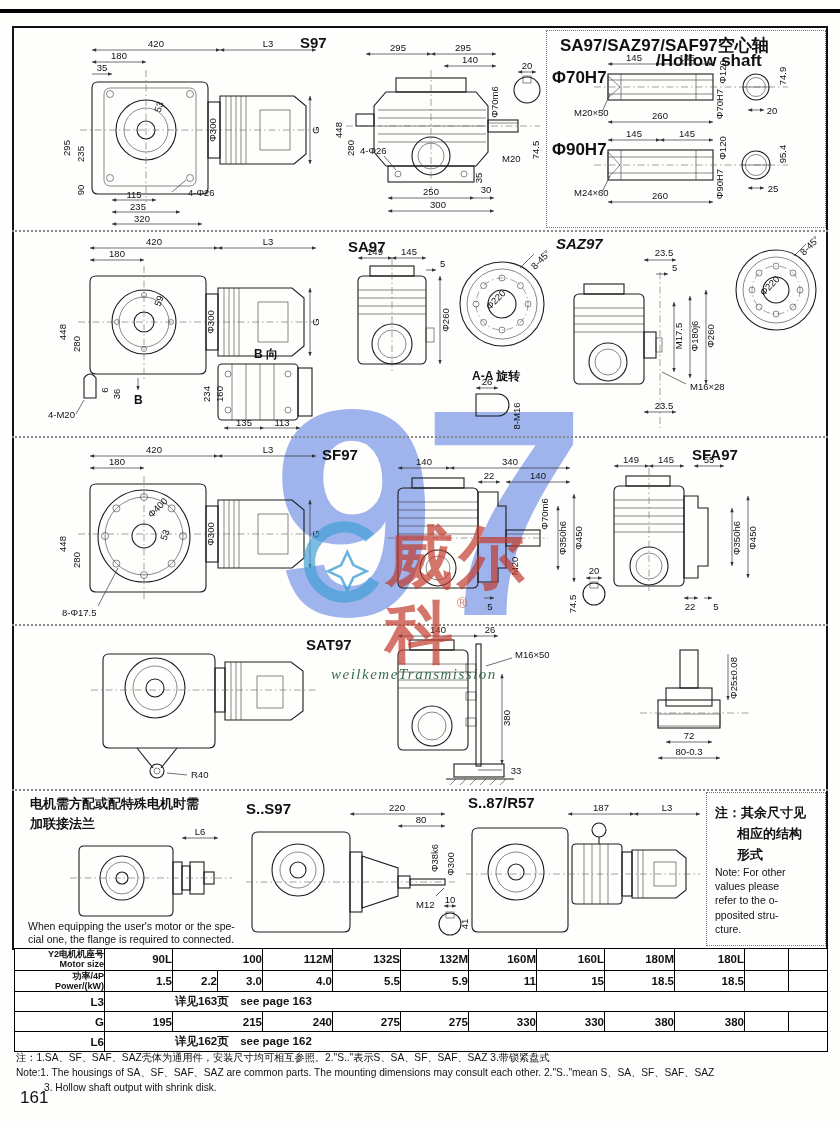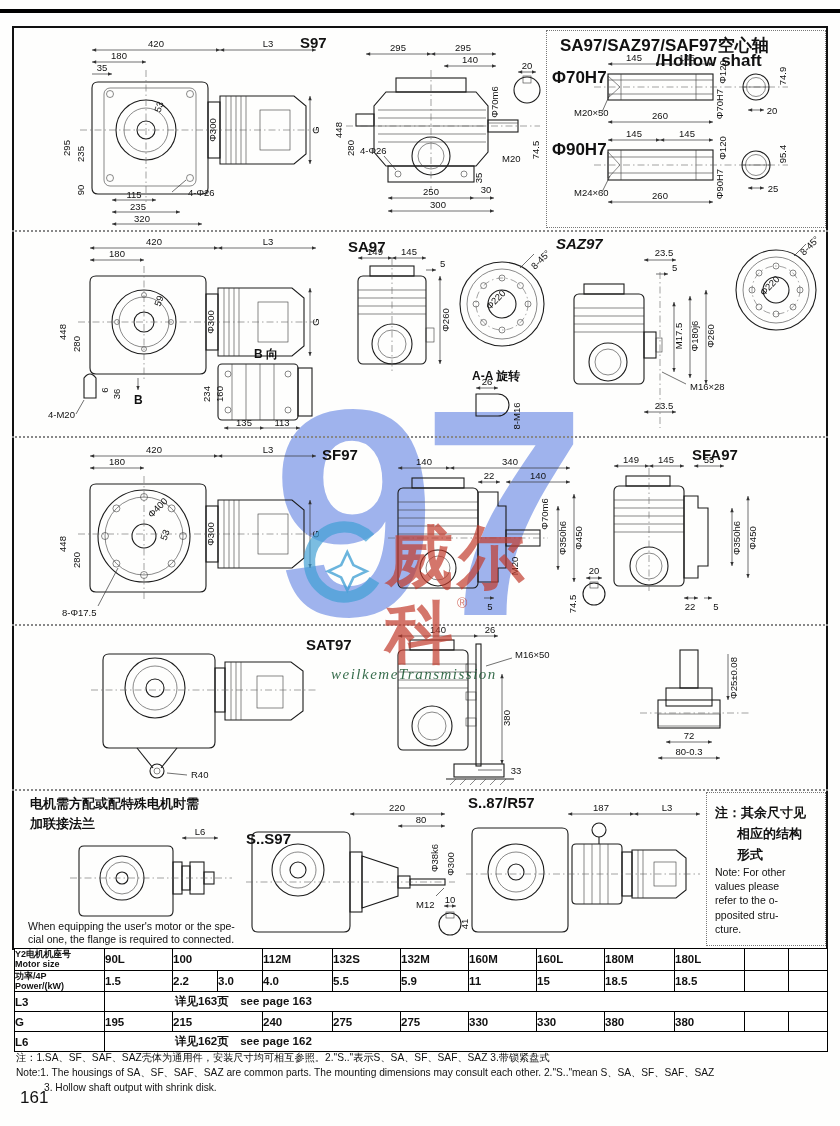--- a/index.html
+++ b/index.html
@@ -20,21 +20,21 @@
   .hbox{position:absolute;border:1.5px dotted #777;z-index:2;}
   .cnsmall{position:absolute;font-weight:bold;font-size:13px;color:#111;z-index:4;line-height:1.5;}
   .ensmall{position:absolute;font-size:10.5px;color:#111;z-index:4;line-height:1.25;}
   .wm97{position:absolute;left:272px;top:398px;font-size:295px;font-weight:bold;color:#1d4ed8;opacity:0.42;line-height:0.78;letter-spacing:-14px;z-index:1;}
   .logo{position:absolute;left:293px;top:520px;z-index:5;opacity:0.85;width:290px;}
   .logo-row{display:flex;align-items:flex-start;}
   .logo-cn{font-size:68px;color:#c23b2d;font-weight:bold;letter-spacing:4px;opacity:0.82;line-height:1.1;}
   .logo-reg{font-size:14px;color:#c23b2d;opacity:0.8;vertical-align:top;}
   .logo-en{font-size:15px;color:#14532d;font-style:italic;font-family:"Liberation Serif",serif;letter-spacing:1.5px;margin-top:-4px;margin-left:38px;}
   table.dimtable{position:absolute;left:14px;top:948px;border-collapse:collapse;table-layout:fixed;z-index:6;background:#fff;}
-  table.dimtable td{border:1.5px solid #000;text-align:left;font-size:11.5px;font-weight:bold;color:#111;padding:0;height:19px;overflow:hidden;white-space:nowrap;}
+  table.dimtable td{border:1.5px solid #000;text-align:right;font-size:11.5px;font-weight:bold;color:#111;padding:0;height:19px;overflow:hidden;white-space:nowrap;}
   table.dimtable td.lblcell div{font-size:9px;line-height:1.15;font-weight:bold;}
   table.dimtable td.spanleft{text-align:left;padding-left:70px;}
   .notes{position:absolute;left:16px;top:1051px;width:812px;z-index:6;font-size:10.2px;color:#111;line-height:1.45;}
   .notes .ind{padding-left:28px;}
   .pagenum{position:absolute;left:20px;top:1088px;font-size:17px;color:#111;z-index:6;}
 </style>
 </head>
 <body>
 
 <div class="page">
@@ -606,21 +606,21 @@
       <rect class="ln" x="168" y="40" width="14" height="32" fill="url(#hatch)"></rect>
       <rect class="ln" x="182" y="50" width="10" height="12"></rect>
       <line class="cl" x1="48" y1="56" x2="210" y2="56"></line>
     </g>
     <g>
       <line class="dim" x1="160" y1="16" x2="196" y2="16" marker-start="url(#as)" marker-end="url(#ae)"></line>
         <text class="dt" x="178" y="13" text-anchor="middle">L6</text>
     </g>
   </svg>
 
-  <div class="sectitle t15" style="left:246px;top:830px;">S..S97</div>
+  <div class="sectitle t15" style="left:246px;top:800px;">S..S97</div>
   <svg class="draw" style="left:240px;top:792px;" width="232" height="156" viewBox="0 0 232 156">
     <g>
       <path class="ln" d="M18,40 h86 q6,0 6,6 v88 q0,6 -6,6 h-86 q-6,0 -6,-6 v-88 q0,-6 6,-6 z"></path>
       <circle class="ln" cx="58" cy="78" r="26"></circle>
         <circle class="lt" cx="58" cy="78" r="18"></circle>
         <circle class="ln" cx="58" cy="78" r="8"></circle>
       <rect class="ln" x="110" y="60" width="12" height="60"></rect>
       <path class="ln" d="M122,64 l36,12 v28 l-36,12 z"></path>
       <rect class="ln" x="158" y="84" width="12" height="12"></rect>
       <rect class="ln" x="170" y="87" width="35" height="6"></rect>

